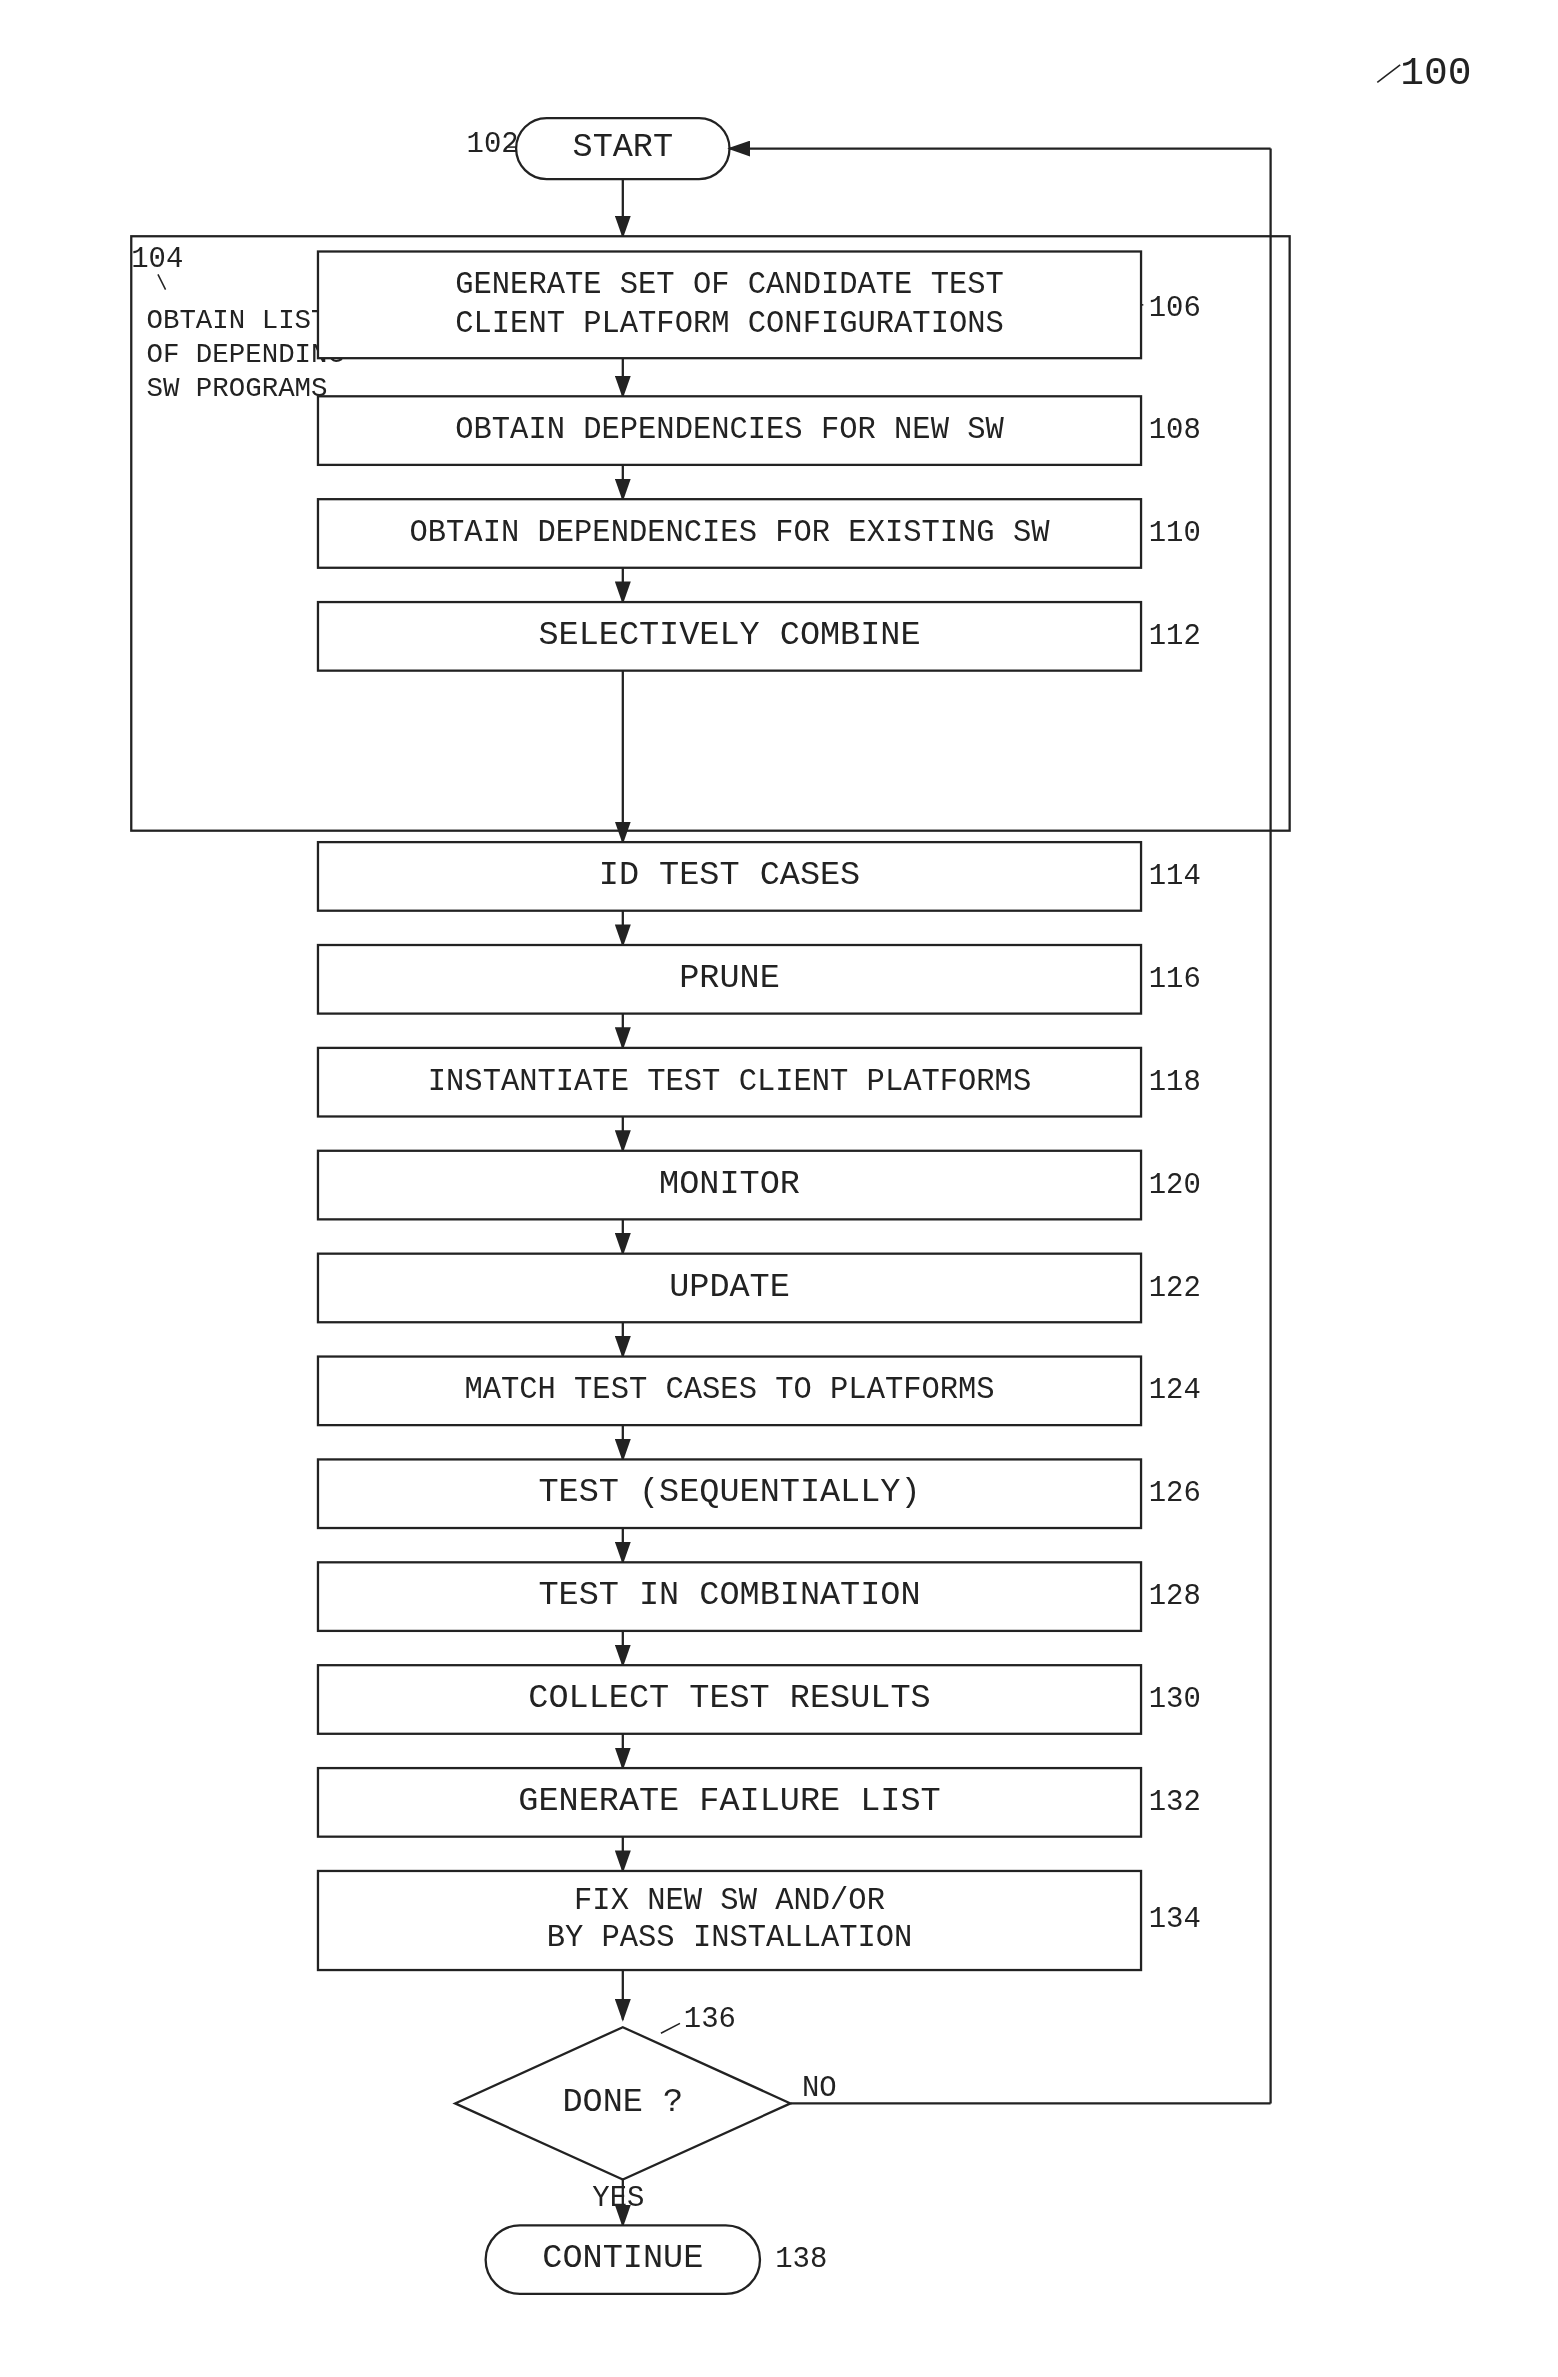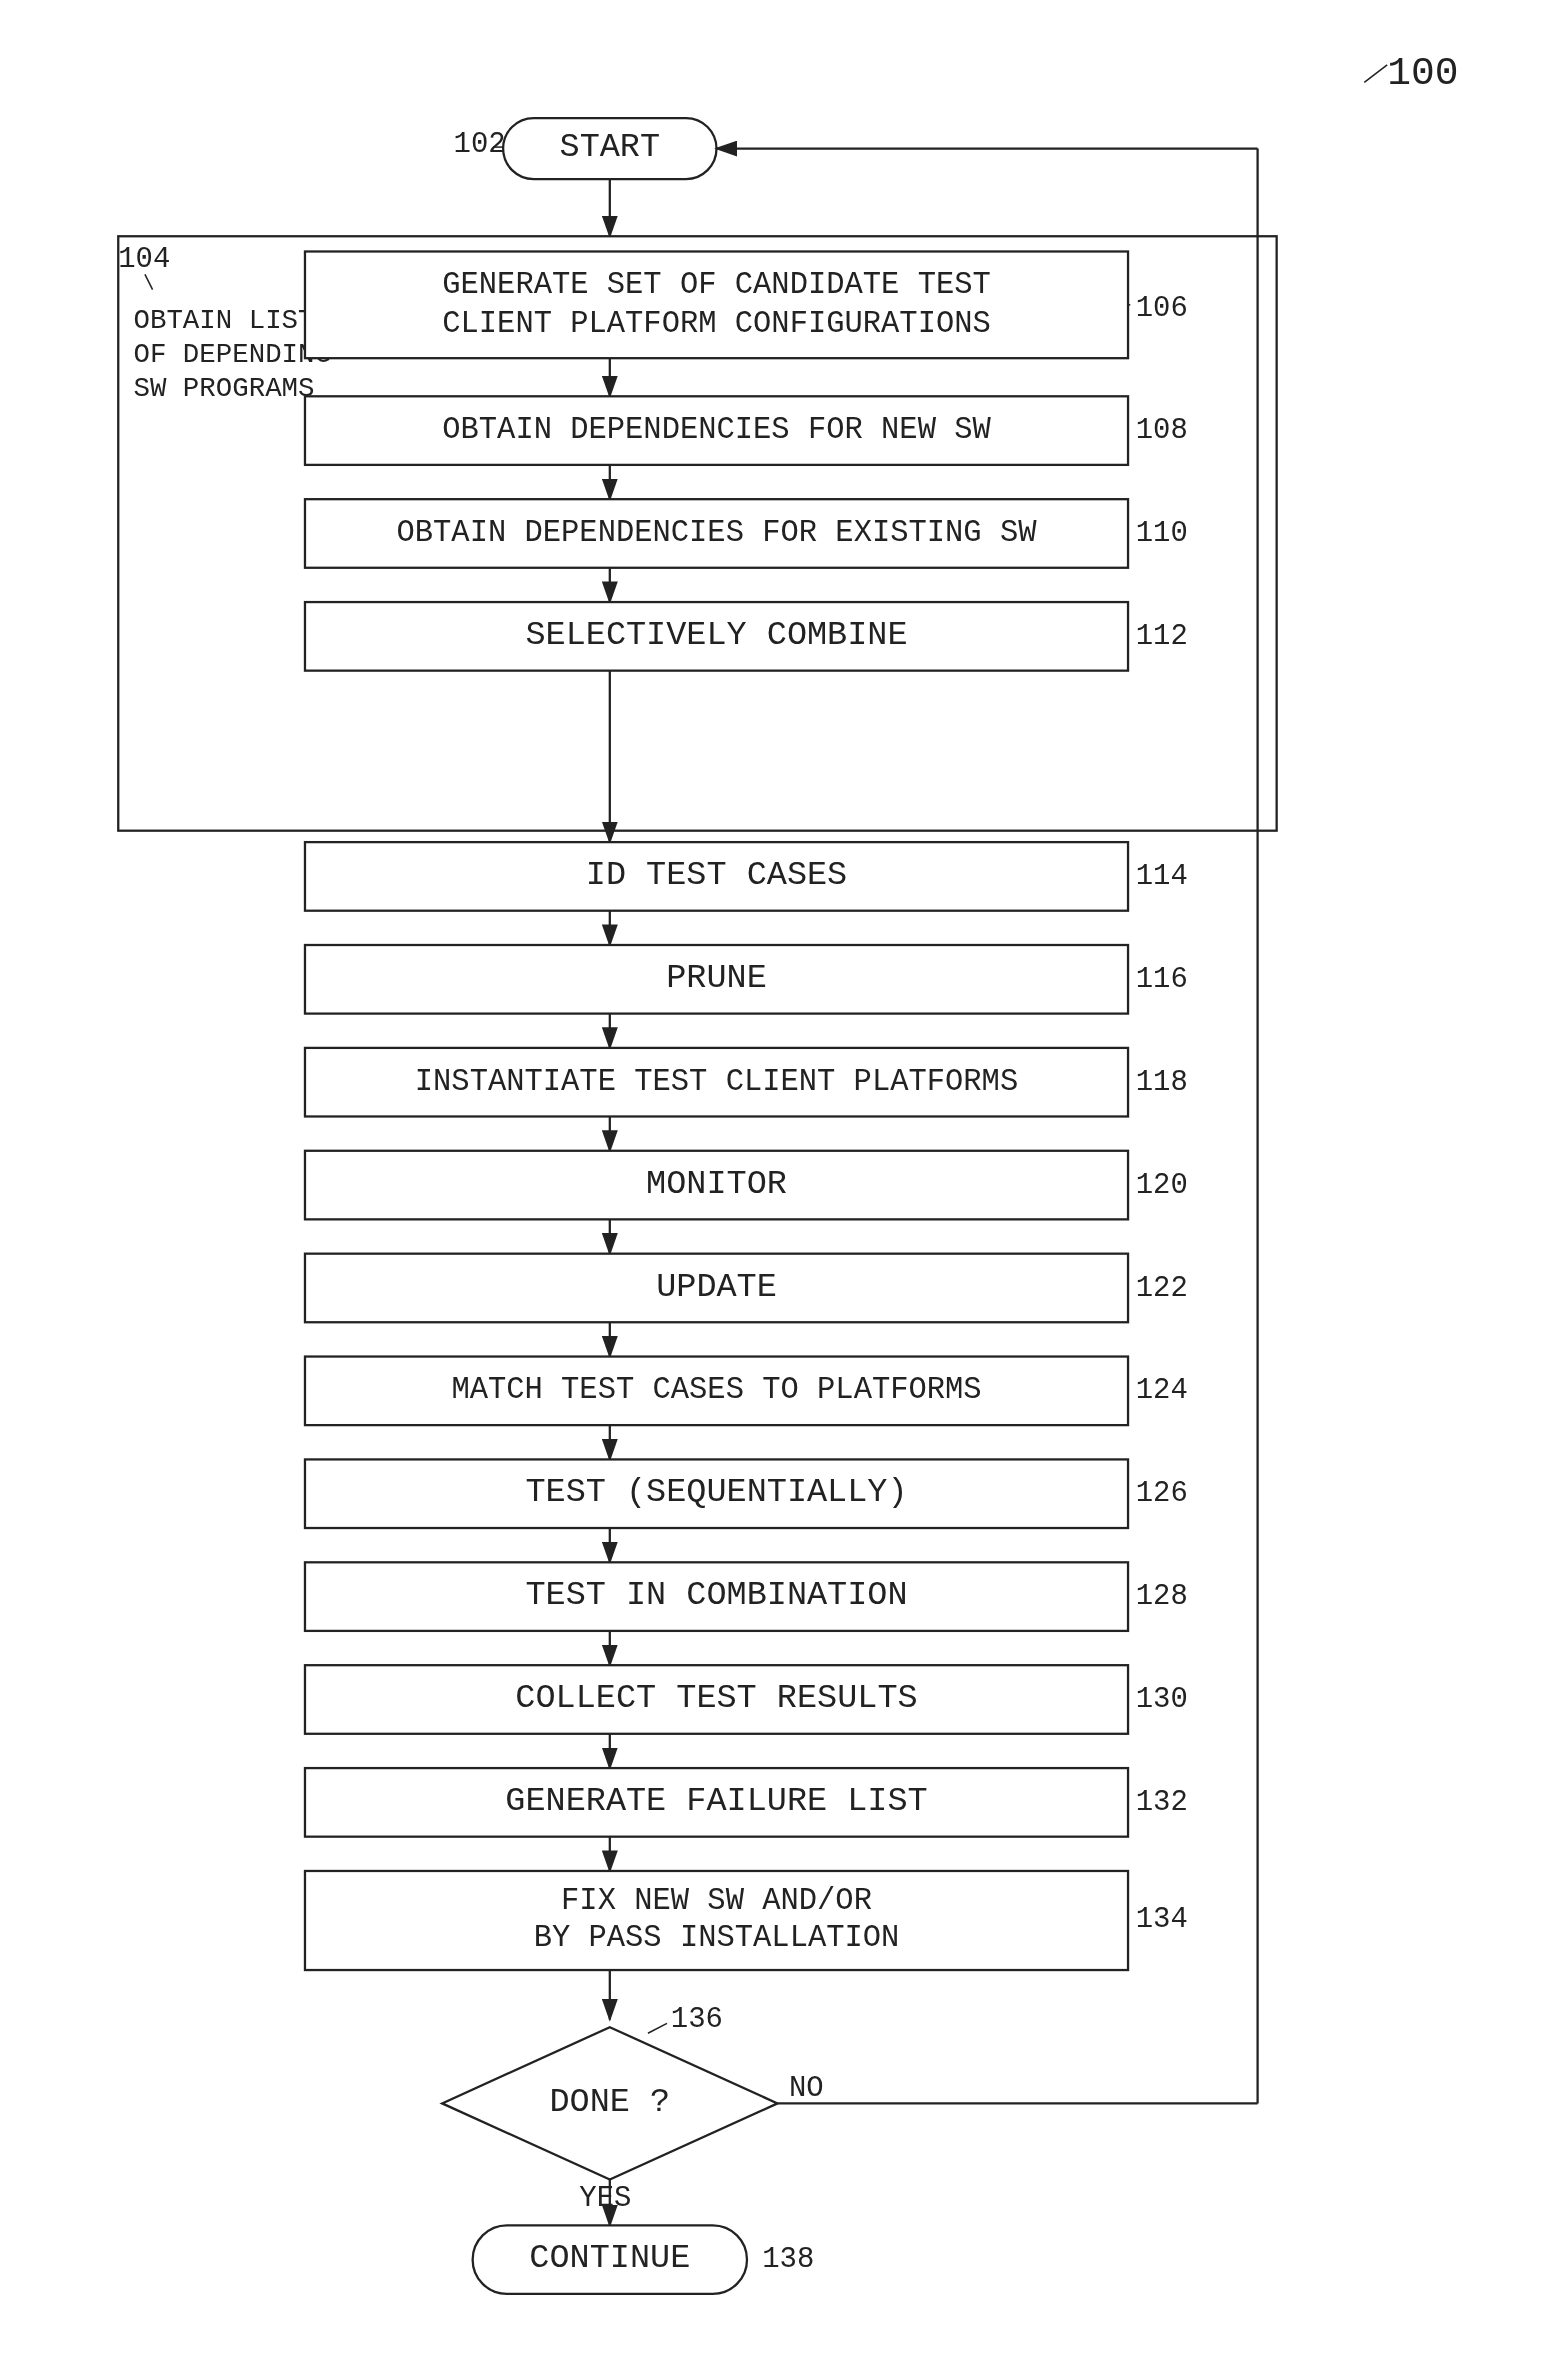--- a/index.html
+++ b/index.html
@@ -9,20 +9,21 @@
       width: 1558px;
       height: 2377px;
       position: relative;
       overflow: hidden;
     }
     .diagram-container {
       position: absolute;
       top: 0; left: 0;
       width: 1558px;
       height: 2377px;
+      padding-left: 13px;
     }
     svg {
       width: 1558px;
       height: 2377px;
     }
     
   </style>
 </head>
 <body>
 

